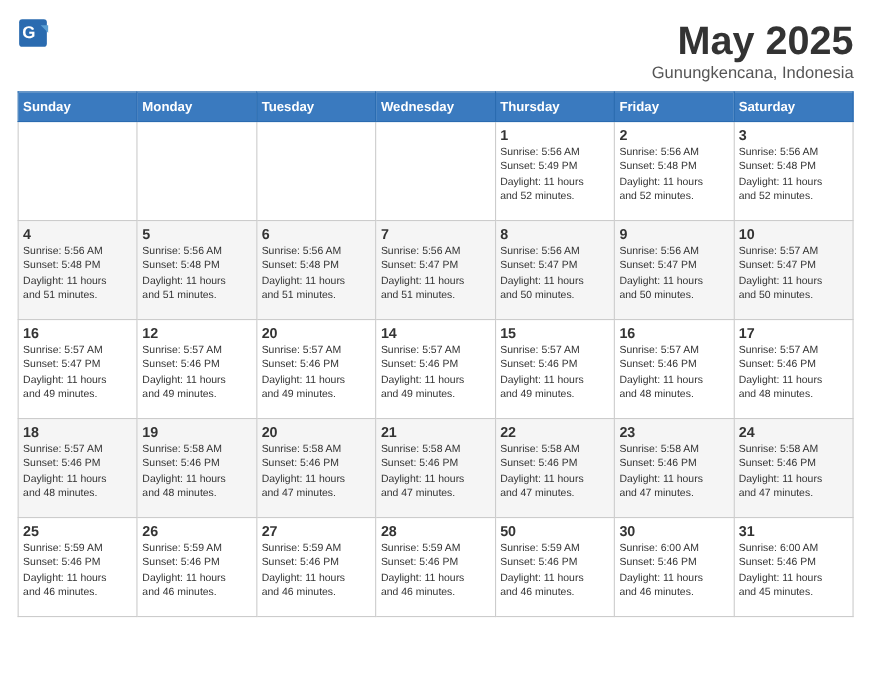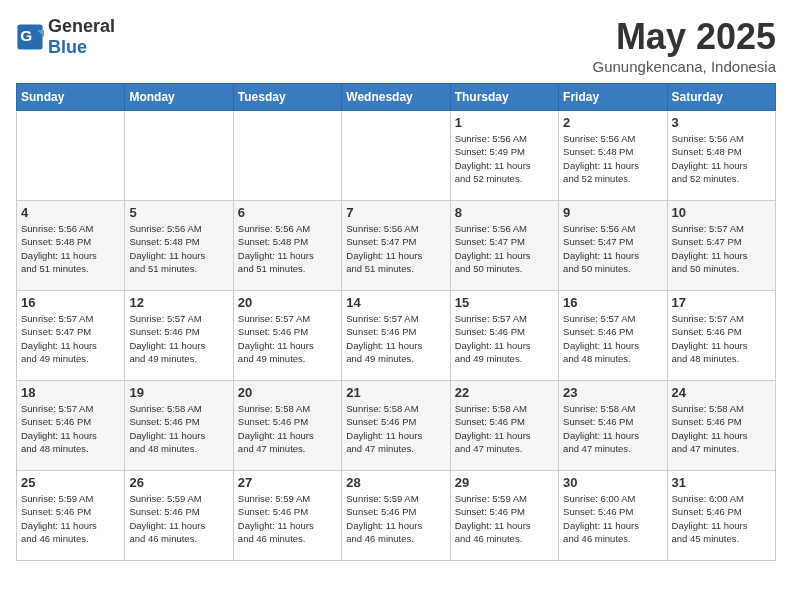--- a/index.html
+++ b/index.html
@@ -92,24 +92,20 @@
 </head>
 <body>
 
 <div class="header">
   <div class="logo">
     <svg class="logo-icon" viewBox="0 0 40 40" xmlns="http://www.w3.org/2000/svg">
       <rect x="2" y="2" width="36" height="36" rx="4" fill="#2a6bb0"></rect>
       <text x="6" y="26" font-size="22" font-weight="bold" fill="white" font-family="Arial">G</text>
       <polygon points="30,10 40,10 40,20" fill="#5a9fd4"></polygon>
     </svg>
-    <div>
-      <span class="logo-text-general">General</span><br>
-      <span class="logo-text-blue">Blue</span>
-    </div>
   </div>
   <div class="title-block">
     <div class="month-title">May 2025</div>
     <div class="location-title">Gunungkencana, Indonesia</div>
   </div>
 </div>
 
 <table>
   <thead>
     <tr>
@@ -326,21 +322,21 @@
 and 46 minutes.</div>
         </td>
         <td>
           <span class="day-num">28</span>
           <div class="day-info" style="white-space: pre-line;">Sunrise: 5:59 AM
 Sunset: 5:46 PM
 Daylight: 11 hours
 and 46 minutes.</div>
         </td>
         <td>
-          <span class="day-num">29</span>
+          <span class="day-num">50</span>
           <div class="day-info" style="white-space: pre-line;">Sunrise: 5:59 AM
 Sunset: 5:46 PM
 Daylight: 11 hours
 and 46 minutes.</div>
         </td>
         <td>
           <span class="day-num">30</span>
           <div class="day-info" style="white-space: pre-line;">Sunrise: 6:00 AM
 Sunset: 5:46 PM
 Daylight: 11 hours

